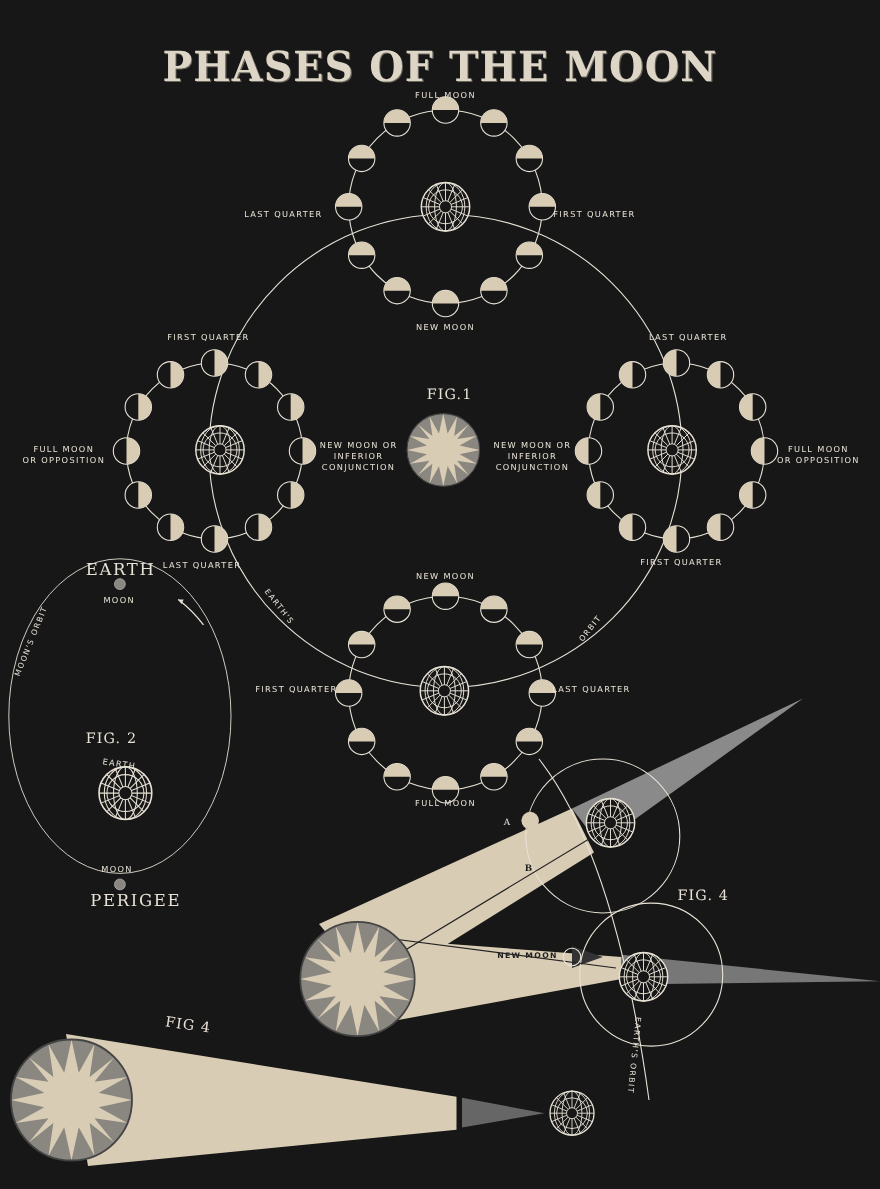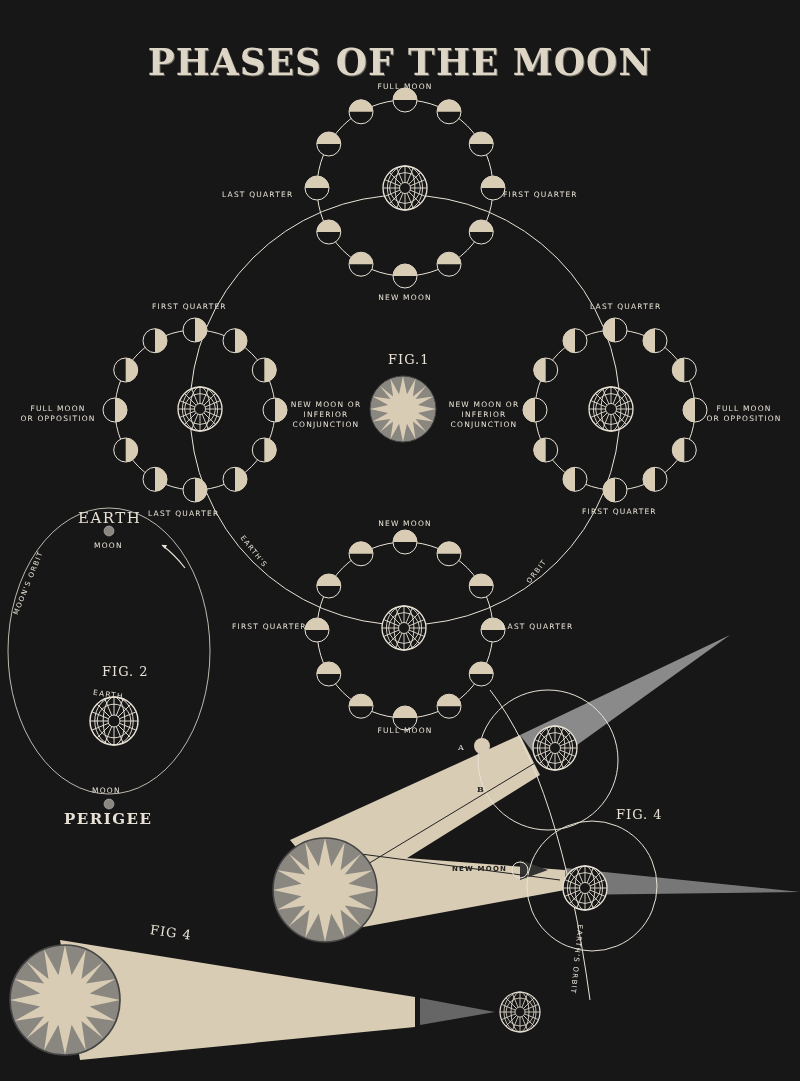--- a/index.html
+++ b/index.html
@@ -218,24 +218,24 @@
 <div class="lbl" style="left:232px;top:622px;">FIRST QUARTER</div>
 <div class="lbl" style="left:502px;top:622px;">LAST QUARTER</div>
 <div class="lbl" style="left:370px;top:726px;width:70px;">FULL MOON</div>
 
 <div class="fig" style="left:388px;top:352px;">FIG.1</div>
 <div class="rot" style="left:245px;top:534px;transform:rotate(52deg);">EARTH'S</div>
 <div class="rot" style="left:525px;top:580px;transform:rotate(-52deg);">ORBIT</div>
 
 <div class="big" style="left:78px;top:509px;">EARTH</div>
 <div class="lbl" style="left:94px;top:541px;">MOON</div>
-<div class="fig" style="left:78px;top:664px;margin-left:24px;">FIG. 2</div>
+<div class="fig" style="left:78px;top:664px;">FIG. 2</div>
 <div class="lbl" style="left:93px;top:690px;transform:rotate(8deg);">EARTH</div>
 <div class="lbl" style="left:92px;top:786px;">MOON</div>
-<div class="big" style="left:64px;top:810px;font-weight:bold;">PERIGEE</div>
+<div class="big" style="left:82px;top:810px;">PERIGEE</div>
 <div class="rot" style="left:12px;top:613px;transform:rotate(-68deg);">MOON'S ORBIT</div>
 
 <div class="fig" style="left:616px;top:807px;">FIG. 4</div>
 <div class="lbl" style="left:458px;top:743px;color:#ddd;font-family:'DejaVu Serif',serif;font-size:8px;">A</div>
 <div class="lbl" style="left:477px;top:784px;color:#222;font-family:'DejaVu Serif',serif;font-size:8px;font-weight:bold;">B</div>
 <div class="lbl" style="left:452px;top:864px;color:#222;font-weight:bold;font-size:7px;">NEW MOON</div>
 <div class="rot" style="left:584px;top:925px;transform:rotate(96deg);">EARTH'S ORBIT</div>
 
 <div class="fig" style="left:150px;top:925px;transform:rotate(8deg);">FIG 4</div>
 

